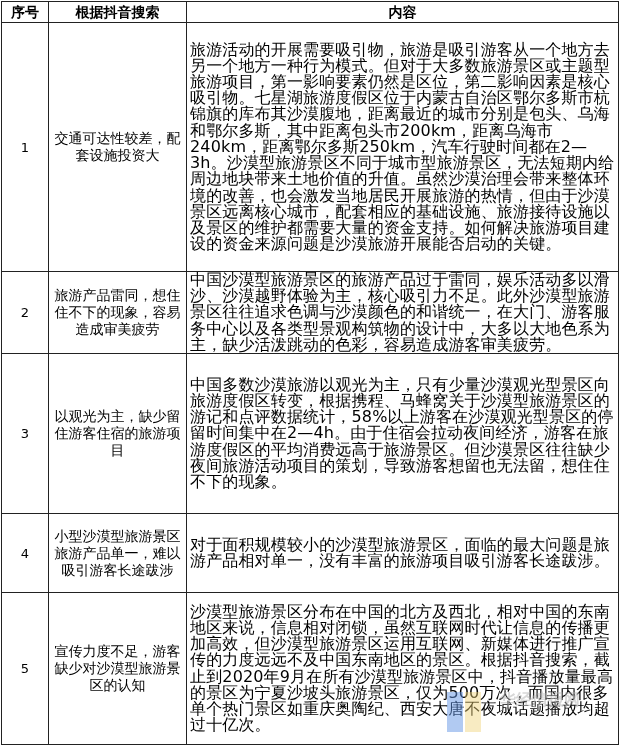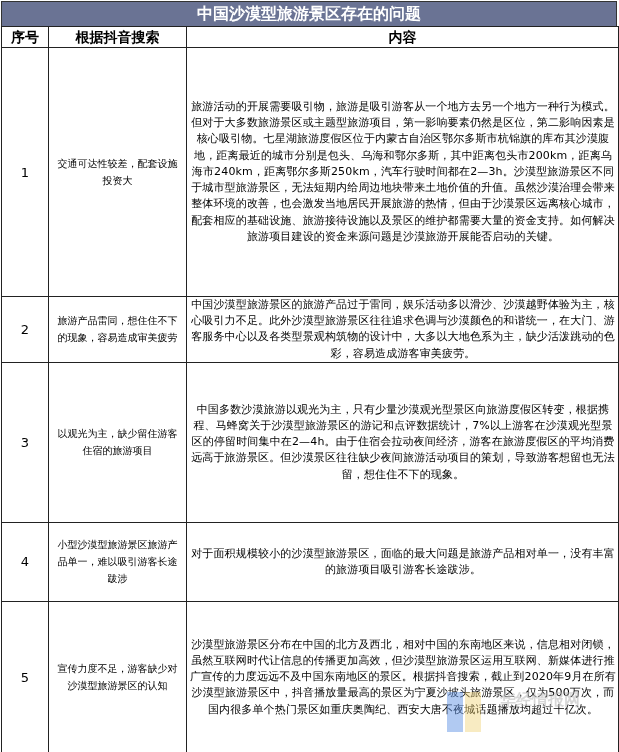--- a/index.html
+++ b/index.html
@@ -7,31 +7,30 @@
   .sheet { position: absolute; left: 1px; top: 1px; width: 616px; }
   .title {
     height: 24px; line-height: 24px; background: #6a7394; color: #ffffff;
     font-size: 16px; font-weight: bold; text-align: center;
     border: 1px solid #333; border-bottom: none; letter-spacing: 0px;
   }
   table { border-collapse: collapse; width: 617px; table-layout: fixed; }
   td, th { border: 1px solid #222; padding: 0; vertical-align: middle; }
   th { height: 20px; font-size: 14px; font-weight: bold; text-align: center; line-height: 20px; }
   td.idx { text-align: center; font-size: 13px; }
-  td.issue { text-align: center; font-size: 10px; line-height: 17px; padding: 0 4px; }
-  td.content { font-size: 11px; line-height: 16.2px; padding: 0 2px 0 3px; text-align: center; letter-spacing: 0.15px; }
+  td.issue { text-align: center; font-size: 14px; line-height: 17px; padding: 0 4px; }
+  td.content { font-size: 16px; line-height: 16.2px; padding: 0 2px 0 3px; text-align: left; letter-spacing: 0.15px; }
   .watermark { position: absolute; left: 460px; top: 690px; width: 140px; height: 28px; pointer-events: none; opacity: 0.55; font-size: 16px; font-weight: bold; color: #b8b8b8; }
   .wm-blue { position: absolute; left: 447px; top: 692px; width: 16px; height: 40px; background: rgba(100,150,230,0.5); }
   .wm-yellow { position: absolute; left: 465px; top: 692px; width: 16px; height: 40px; background: rgba(240,210,120,0.45); }
 </style>
 </head>
 <body>
 
 <div class="sheet">
-  <div class="title">中国沙漠型旅游景区存在的问题</div>
   <table>
     <colgroup>
       <col style="width:47px">
       <col style="width:138px">
       <col style="width:432px">
     </colgroup>
     <thead>
       <tr>
         <th>序号</th>
         <th>根据抖音搜索</th>
@@ -45,21 +44,21 @@
         <td class="content">旅游活动的开展需要吸引物，旅游是吸引游客从一个地方去另一个地方一种行为模式。但对于大多数旅游景区或主题型旅游项目，第一影响要素仍然是区位，第二影响因素是核心吸引物。七星湖旅游度假区位于内蒙古自治区鄂尔多斯市杭锦旗的库布其沙漠腹地，距离最近的城市分别是包头、乌海和鄂尔多斯，其中距离包头市200km，距离乌海市240km，距离鄂尔多斯250km，汽车行驶时间都在2—3h。沙漠型旅游景区不同于城市型旅游景区，无法短期内给周边地块带来土地价值的升值。虽然沙漠治理会带来整体环境的改善，也会激发当地居民开展旅游的热情，但由于沙漠景区远离核心城市，配套相应的基础设施、旅游接待设施以及景区的维护都需要大量的资金支持。如何解决旅游项目建设的资金来源问题是沙漠旅游开展能否启动的关键。</td>
       </tr>
       <tr style="height:64px">
         <td class="idx">2</td>
         <td class="issue">旅游产品雷同，想住住不下的现象，容易造成审美疲劳</td>
         <td class="content">中国沙漠型旅游景区的旅游产品过于雷同，娱乐活动多以滑沙、沙漠越野体验为主，核心吸引力不足。此外沙漠型旅游景区往往追求色调与沙漠颜色的和谐统一，在大门、游客服务中心以及各类型景观构筑物的设计中，大多以大地色系为主，缺少活泼跳动的色彩，容易造成游客审美疲劳。</td>
       </tr>
       <tr style="height:160px">
         <td class="idx">3</td>
         <td class="issue">以观光为主，缺少留住游客住宿的旅游项目</td>
-        <td class="content">中国多数沙漠旅游以观光为主，只有少量沙漠观光型景区向旅游度假区转变，根据携程、马蜂窝关于沙漠型旅游景区的游记和点评数据统计，7%以上游客在沙漠观光型景区的停留时间集中在2—4h。由于住宿会拉动夜间经济，游客在旅游度假区的平均消费远高于旅游景区。但沙漠景区往往缺少夜间旅游活动项目的策划，导致游客想留也无法留，想住住不下的现象。</td>
+        <td class="content">中国多数沙漠旅游以观光为主，只有少量沙漠观光型景区向旅游度假区转变，根据携程、马蜂窝关于沙漠型旅游景区的游记和点评数据统计，58%以上游客在沙漠观光型景区的停留时间集中在2—4h。由于住宿会拉动夜间经济，游客在旅游度假区的平均消费远高于旅游景区。但沙漠景区往往缺少夜间旅游活动项目的策划，导致游客想留也无法留，想住住不下的现象。</td>
       </tr>
       <tr style="height:79px">
         <td class="idx">4</td>
         <td class="issue">小型沙漠型旅游景区旅游产品单一，难以吸引游客长途跋涉</td>
         <td class="content">对于面积规模较小的沙漠型旅游景区，面临的最大问题是旅游产品相对单一，没有丰富的旅游项目吸引游客长途跋涉。</td>
       </tr>
       <tr style="height:152px">
         <td class="idx">5</td>
         <td class="issue">宣传力度不足，游客缺少对沙漠型旅游景区的认知</td>
         <td class="content">沙漠型旅游景区分布在中国的北方及西北，相对中国的东南地区来说，信息相对闭锁，虽然互联网时代让信息的传播更加高效，但沙漠型旅游景区运用互联网、新媒体进行推广宣传的力度远远不及中国东南地区的景区。根据抖音搜索，截止到2020年9月在所有沙漠型旅游景区中，抖音播放量最高的景区为宁夏沙坡头旅游景区，仅为500万次，而国内很多单个热门景区如重庆奥陶纪、西安大唐不夜城话题播放均超过十亿次。</td>

